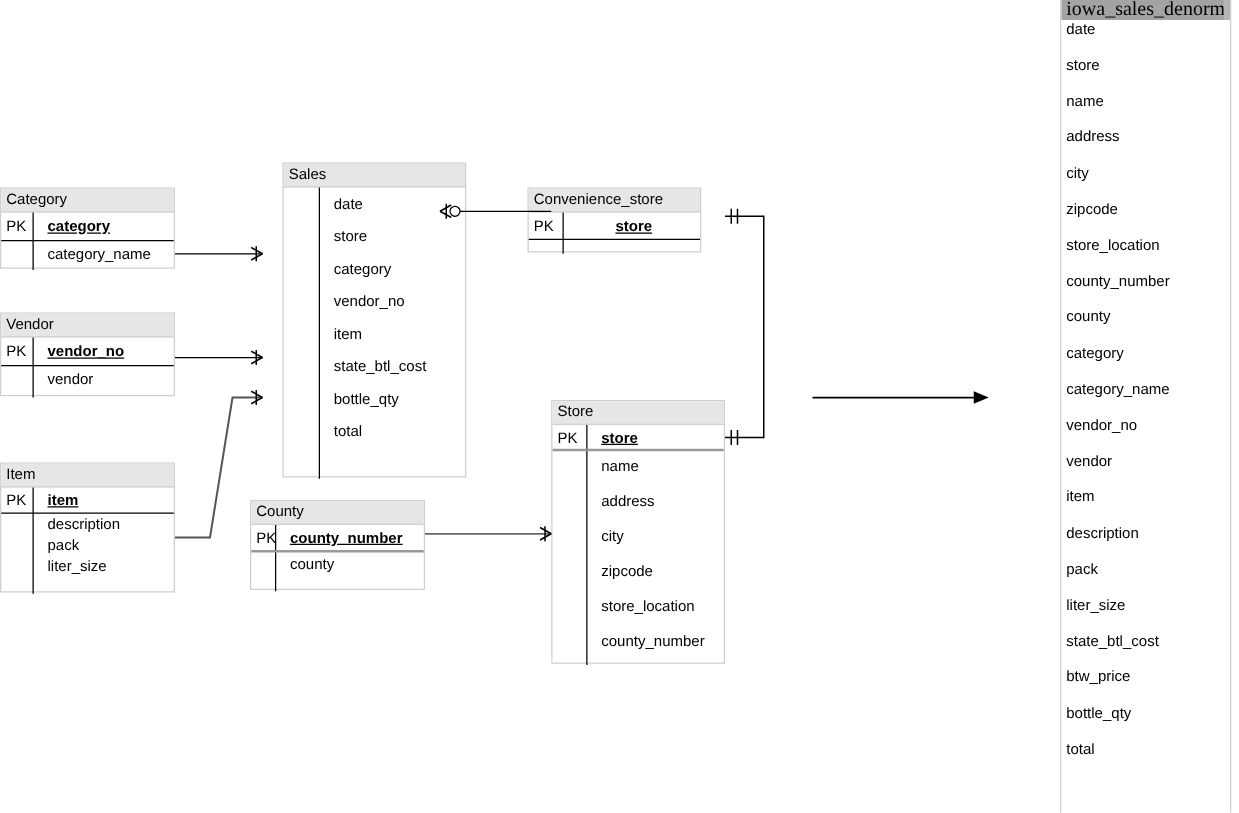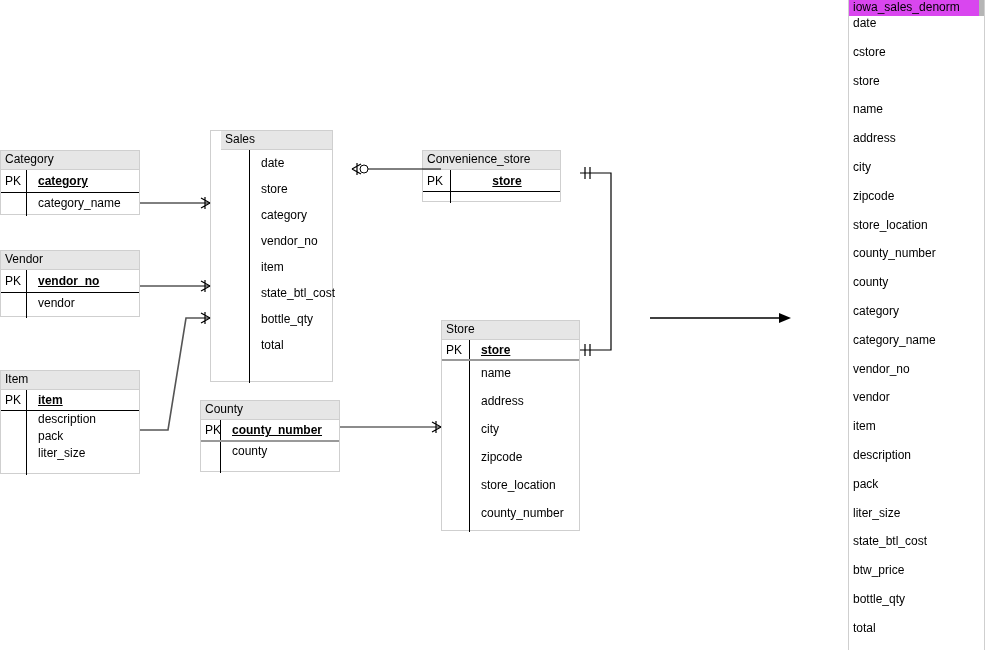--- a/index.html
+++ b/index.html
@@ -93,26 +93,27 @@
     top: 0px;
     width: 137px;
     height: 650px;
     box-sizing: border-box;
     border-left: 1px solid #cfcfcf;
     border-right: 1px solid #cfcfcf;
     background: #ffffff;
     overflow: hidden;
   }
   .side-header {
-    background: #d946ef;
-    font-size: 12px;
+    background: #a3a3a3;
+    font-size: 16px;
     line-height: 15px;
     height: 16px;
     padding-left: 4px;
     white-space: nowrap;
+    font-family: Liberation Serif, serif;
   }
   .side-item {
     font-size: 12px;
     line-height: 14px;
     height: 28.8px;
     padding-left: 4px;
     white-space: nowrap;
     display: flex;
     align-items: flex-start;
   }
@@ -179,21 +180,21 @@
         <div class="keycell" style="width:25px;"></div>
         <div class="namecell">pack</div>
       </div>
       <div class="row" style="height:17px;">
         <div class="keycell" style="width:25px;"></div>
         <div class="namecell">liter_size</div>
       </div>
     </div>
   </div>
 
-  <div class="entity" style="left:210px; top:130px; width:123px; height:252px;padding-left:10px;">
+  <div class="entity" style="left:226px; top:130px; width:147px; height:252px;">
     <div class="entity-header">Sales</div>
     <div class="entity-body" style="height:233px;">
       <div class="divider" style="left:28px;"></div>
       <div class="row" style="height:26px;">
         <div class="keycell" style="width:28px;"></div>
         <div class="namecell">date</div>
       </div>
       <div class="row" style="height:26px;">
         <div class="keycell" style="width:28px;"></div>
         <div class="namecell">store</div>
@@ -336,21 +337,20 @@
       <polygon points="791,318 779,313 779,323" fill="#000"></polygon>
     </g>
   </svg>
 </div>
 
 <div class="side-panel">
   <div class="side-header">iowa_sales_denorm</div>
   <div class="scroll-nub"></div>
   <div>
     <div class="side-item">date</div>
-    <div class="side-item">cstore</div>
     <div class="side-item">store</div>
     <div class="side-item">name</div>
     <div class="side-item">address</div>
     <div class="side-item">city</div>
     <div class="side-item">zipcode</div>
     <div class="side-item">store_location</div>
     <div class="side-item">county_number</div>
     <div class="side-item">county</div>
     <div class="side-item">category</div>
     <div class="side-item">category_name</div>

